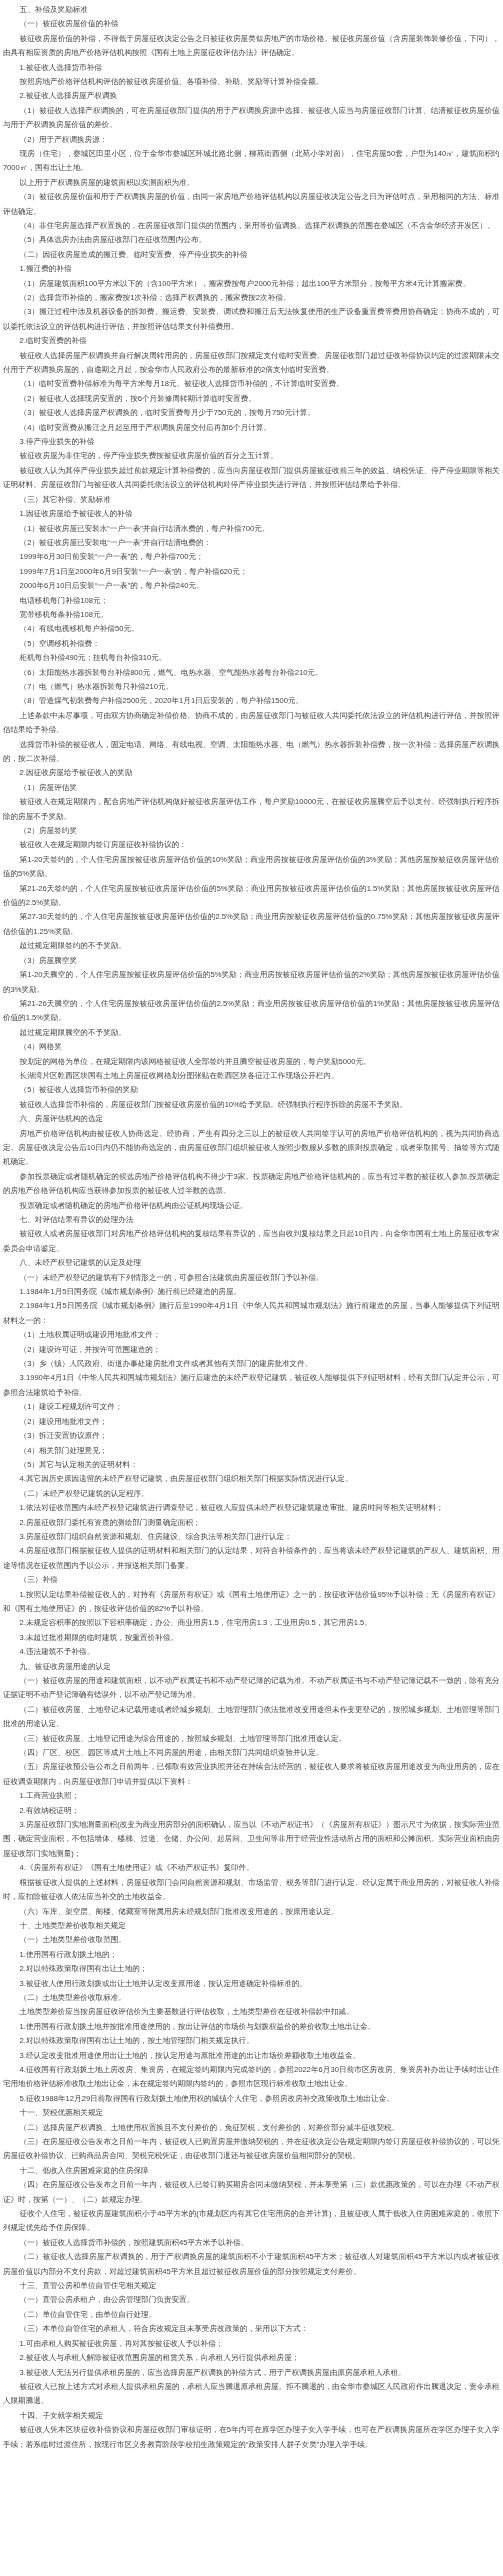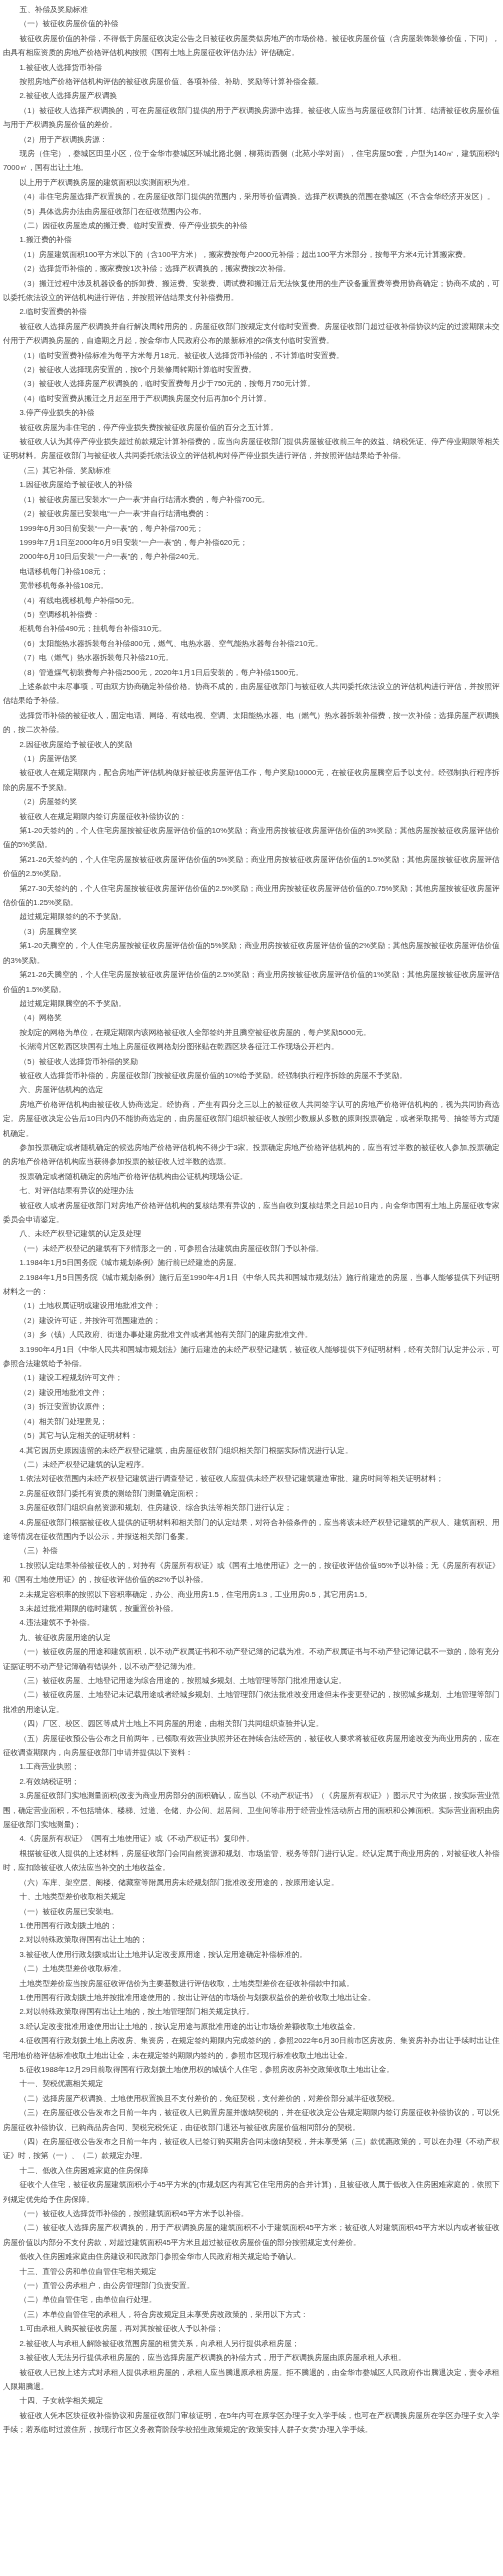--- a/index.html
+++ b/index.html
@@ -32,20 +32,21 @@
     <p class="para">五、补偿及奖励标准</p>
     <p class="para">（一）被征收房屋价值的补偿</p>
     <p class="para">被征收房屋价值的补偿，不得低于房屋征收决定公告之日被征收房屋类似房地产的市场价格。被征收房屋价值（含房屋装饰装修价值，下同），由具有相应资质的房地产价格评估机构按照《国有土地上房屋征收评估办法》评估确定。</p>
     <p class="para">1.被征收人选择货币补偿</p>
     <p class="para">按照房地产价格评估机构评估的被征收房屋价值、各项补偿、补助、奖励等计算补偿金额。</p>
     <p class="para">2.被征收人选择房屋产权调换</p>
     <p class="para">（1）被征收人选择产权调换的，可在房屋征收部门提供的用于产权调换房源中选择。被征收人应当与房屋征收部门计算、结清被征收房屋价值与用于产权调换房屋价值的差价。</p>
     <p class="para">（2）用于产权调换房源：</p>
     <p class="para">现房（住宅），婺城区田里小区，位于金华市婺城区环城北路北侧，柳苑街西侧（北苑小学对面），住宅房屋50套，户型为140㎡，建筑面积约7000㎡，国有出让土地。</p>
     <p class="para">以上用于产权调换房屋的建筑面积以实测面积为准。</p>
+    <p class="para">（3）被征收房屋价值和用于产权调换房屋的价值，由同一家房地产价格评估机构以房屋征收决定公告之日为评估时点，采用相同的方法、标准评估确定。</p>
     <p class="para">（4）非住宅房屋选择产权置换的，在房屋征收部门提供的范围内，采用等价值调换。选择产权调换的范围在婺城区（不含金华经济开发区）。</p>
     <p class="para">（5）具体选房办法由房屋征收部门在征收范围内公布。</p>
     <p class="para">（二）因征收房屋造成的搬迁费、临时安置费、停产停业损失的补偿</p>
     <p class="para">1.搬迁费的补偿</p>
     <p class="para">（1）房屋建筑面积100平方米以下的（含100平方米），搬家费按每户2000元补偿；超出100平方米部分，按每平方米4元计算搬家费。</p>
     <p class="para">（2）选择货币补偿的，搬家费按1次补偿；选择产权调换的，搬家费按2次补偿。</p>
     <p class="para">（3）搬迁过程中涉及机器设备的拆卸费、搬运费、安装费、调试费和搬迁后无法恢复使用的生产设备重置费等费用协商确定；协商不成的，可以委托依法设立的评估机构进行评估，并按照评估结果支付补偿费用。</p>
     <p class="para">2.临时安置费的补偿</p>
     <p class="para">被征收人选择房屋产权调换并自行解决周转用房的，房屋征收部门按规定支付临时安置费。房屋征收部门超过征收补偿协议约定的过渡期限未交付用于产权调换房屋的，自逾期之月起，按金华市人民政府公布的最新标准的2倍支付临时安置费。</p>
     <p class="para">（1）临时安置费补偿标准为每平方米每月18元。被征收人选择货币补偿的，不计算临时安置费。</p>
@@ -115,51 +116,50 @@
     <p class="para">2.房屋征收部门委托有资质的测绘部门测量确定面积；</p>
     <p class="para">3.房屋征收部门组织自然资源和规划、住房建设、综合执法等相关部门进行认定；</p>
     <p class="para">4.房屋征收部门根据被征收人提供的证明材料和相关部门的认定结果，对符合补偿条件的，应当将该未经产权登记建筑的产权人、建筑面积、用途等情况在征收范围内予以公示，并报送相关部门备案。</p>
     <p class="para">（三）补偿</p>
     <p class="para">1.按照认定结果补偿被征收人的，对持有《房屋所有权证》或《国有土地使用证》之一的，按征收评估价值95%予以补偿；无《房屋所有权证》和《国有土地使用证》的，按征收评估价值的82%予以补偿。</p>
     <p class="para">2.未规定容积率的按照以下容积率确定，办公、商业用房1.5，住宅用房1.3，工业用房0.5，其它用房1.5。</p>
     <p class="para">3.未超过批准期限的临时建筑，按重置价补偿。</p>
     <p class="para">4.违法建筑不予补偿。</p>
     <p class="para">九、被征收房屋用途的认定</p>
     <p class="para">（一）被征收房屋的用途和建筑面积，以不动产权属证书和不动产登记簿的记载为准。不动产权属证书与不动产登记簿记载不一致的，除有充分证据证明不动产登记簿确有错误外，以不动产登记簿为准。</p>
+    <p class="para">（二）被征收房屋、土地登记未记载用途或者经城乡规划、土地管理部门依法批准改变用途但未作变更登记的，按照城乡规划、土地管理等部门批准的用途认定。</p>
     <p class="para">（三）被征收房屋、土地登记用途为综合用途的，按照城乡规划、土地管理等部门批准用途认定。</p>
-    <p class="para">（二）被征收房屋、土地登记未记载用途或者经城乡规划、土地管理部门依法批准改变用途但未作变更登记的，按照城乡规划、土地管理等部门批准的用途认定。</p>
     <p class="para">（四）厂区、校区、园区等成片土地上不同房屋的用途，由相关部门共同组织查验并认定。</p>
     <p class="para">（五）房屋征收预公告公布之日前两年，已领取有效营业执照并还在持续合法经营的，被征收人要求将被征收房屋用途改变为商业用房的，应在征收调查期限内，向房屋征收部门申请并提供以下资料：</p>
     <p class="para">1.工商营业执照；</p>
     <p class="para">2.有效纳税证明；</p>
     <p class="para">3.房屋征收部门实地测量面积(改变为商业用房部分的面积确认，应当以《不动产权证书》（《房屋所有权证》）图示尺寸为依据，按实际营业范围，确定营业面积，不包括墙体、楼梯、过道、仓储、办公间、起居间、卫生间等非用于经营业性活动所占用的面积和公摊面积。实际营业面积由房屋征收部门实地测量)；</p>
     <p class="para">4.《房屋所有权证》《国有土地使用证》或《不动产权证书》复印件。</p>
     <p class="para">根据被征收人提供的上述材料，房屋征收部门会同自然资源和规划、市场监管、税务等部门进行认定。经认定属于商业用房的，对被征收人补偿时，应扣除被征收人依法应当补交的土地收益金。</p>
     <p class="para">（六）车库、架空层、阁楼、储藏室等附属用房未经规划部门批准改变用途的，按原用途认定。</p>
     <p class="para">十、土地类型差价收取相关规定</p>
-    <p class="para">（一）被征收房屋已安装电。</p>
+    <p class="para">（一）土地类型差价收取范围。</p>
     <p class="para">1.使用国有行政划拨土地的；</p>
     <p class="para">2.对以特殊政策取得国有出让土地的；</p>
     <p class="para">3.被征收人使用行政划拨或出让土地并认定改变原用途，按认定用途确定补偿标准的。</p>
     <p class="para">（二）土地类型差价收取标准。</p>
     <p class="para">土地类型差价应当按房屋征收评估价为主要基数进行评估收取，土地类型差价在征收补偿款中扣减。</p>
     <p class="para">1.使用国有行政划拨土地并按批准用途使用的，按出让评估的市场价与划拨权益价的差价收取土地出让金。</p>
     <p class="para">2.对以特殊政策取得国有出让土地的，按土地管理部门相关规定执行。</p>
     <p class="para">3.经认定改变批准用途使用出让土地的，按认定用途与原批准用途的出让市场价差额收取土地收益金。</p>
     <p class="para">4.征收国有行政划拨土地上房改房、集资房，在规定签约期限内完成签约的，参照2022年6月30日前市区房改房、集资房补办出让手续时出让住宅用地价格评估标准收取土地出让金，未在规定签约期限内签约的，参照市区现行标准收取土地出让金。</p>
     <p class="para">5.征收1988年12月29日前取得国有行政划拨土地使用权的城镇个人住宅，参照房改房补交政策收取土地出让金。</p>
     <p class="para">十一、契税优惠相关规定</p>
     <p class="para">（二）选择房屋产权调换、土地使用权置换且不支付差价的，免征契税，支付差价的，对差价部分减半征收契税。</p>
     <p class="para">（三）在房屋征收公告发布之日前一年内，被征收人已购置房屋并缴纳契税的，并在征收决定公告规定期限内签订房屋征收补偿协议的，可以凭房屋征收补偿协议、已购商品房合同、契税完税凭证，由征收部门退还与被征收房屋价值相同部分的契税。</p>
+    <p class="para">十二、低收入住房困难家庭的住房保障</p>
     <p class="para">（四）在房屋征收公告发布之日前一年内，被征收人已签订购买期房合同未缴纳契税，并未享受第（三）款优惠政策的，可以在办理《不动产权证》时，按第（一）、（二）款规定办理。</p>
-    <p class="para">十二、低收入住房困难家庭的住房保障</p>
     <p class="para">征收个人住宅，被征收房屋建筑面积小于45平方米的(市规划区内有其它住宅用房的合并计算)，且被征收人属于低收入住房困难家庭的，依照下列规定优先给予住房保障。</p>
     <p class="para">（一）被征收人选择货币补偿的，按照建筑面积45平方米予以补偿。</p>
     <p class="para">（二）被征收人选择房屋产权调换的，用于产权调换房屋的建筑面积不小于建筑面积45平方米；被征收人对建筑面积45平方米以内或者被征收房屋价值以内部分不支付房款，对超过建筑面积45平方米且超过被征收房屋价值的部分按照规定支付差价。</p>
-    <p class="para">低收入住房困难家庭由住房建设和民政部门参照金华市人民政府相关规定给予确认。</p>
     <p class="para">十三、直管公房和单位自管住宅相关规定</p>
     <p class="para">（一）直管公房承租户，由公房管理部门负责安置。</p>
     <p class="para">（二）单位自管住宅，由单位自行处理。</p>
     <p class="para">（三）本单位自管住宅的承租人，符合房改规定且未享受房改政策的，采用以下方式：</p>
     <p class="para">1.可由承租人购买被征收房屋，再对其按被征收人予以补偿；</p>
     <p class="para">2.被征收人与承租人解除被征收范围房屋的租赁关系，向承租人另行提供承租房屋；</p>
     <p class="para">3.被征收人无法另行提供承租房屋的，应当选择房屋产权调换的补偿方式，用于产权调换房屋由原房屋承租人承租。</p>
     <p class="para">被征收人已按上述方式对承租人提供承租房屋的，承租人应当腾退原承租房屋。拒不腾退的，由金华市婺城区人民政府作出腾退决定，责令承租人限期腾退。</p>
     <p class="para">十四、子女就学相关规定</p>
     <p class="para">被征收人凭本区块征收补偿协议和房屋征收部门审核证明，在5年内可在原学区办理子女入学手续，也可在产权调换房屋所在学区办理子女入学手续；若系临时过渡住所，按现行市区义务教育阶段学校招生政策规定的“政策安排人群子女类”办理入学手续。</p>

